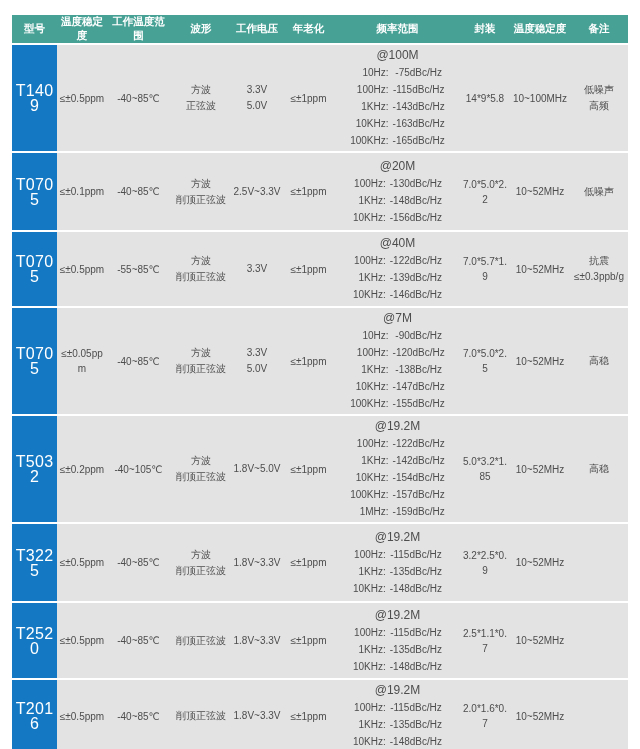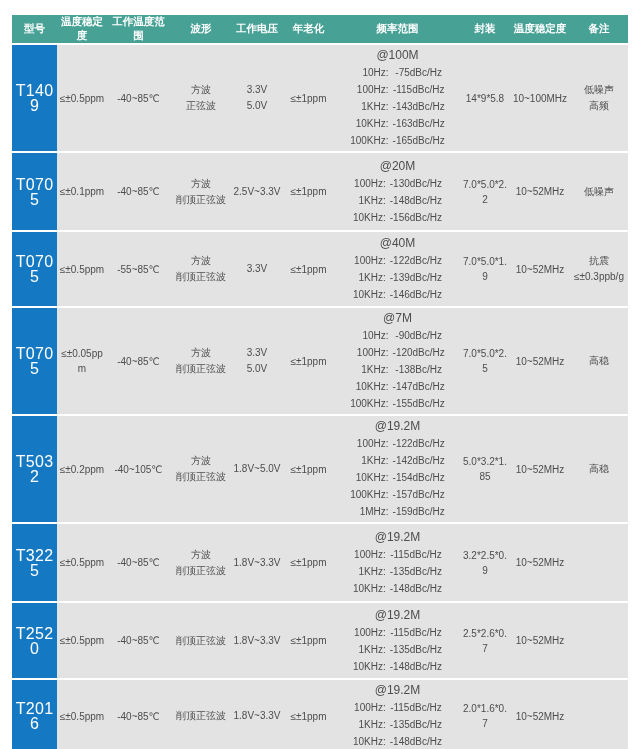--- a/index.html
+++ b/index.html
@@ -123,21 +123,21 @@
           </td>
           <td>≤±1ppm</td>
           <td><div class="pn-head">@40M</div><div class="pn-grid">
               <span class="pn-f">100Hz:</span>
               <span class="pn-v">-122dBc/Hz</span>
               <span class="pn-f">1KHz:</span>
               <span class="pn-v">-139dBc/Hz</span>
               <span class="pn-f">10KHz:</span>
               <span class="pn-v">-146dBc/Hz</span>
             </div></td>
-          <td>7.0*5.0*1.9</td>
+          <td>7.0*5.7*1.9</td>
           <td>10~52MHz</td>
           <td>
             <div class="cell-line">抗震</div>
             <div class="cell-line">≤±0.3ppb/g</div>
           </td>
         </tr>
         <tr style="height: 105px;">
           <td class="model-cell">T0705</td>
           <td>≤±0.05ppm</td>
           <td>-40~85℃</td>
@@ -234,21 +234,21 @@
           </td>
           <td>≤±1ppm</td>
           <td><div class="pn-head">@19.2M</div><div class="pn-grid">
               <span class="pn-f">100Hz:</span>
               <span class="pn-v">-115dBc/Hz</span>
               <span class="pn-f">1KHz:</span>
               <span class="pn-v">-135dBc/Hz</span>
               <span class="pn-f">10KHz:</span>
               <span class="pn-v">-148dBc/Hz</span>
             </div></td>
-          <td>2.5*2.6*0.7</td>
+          <td>2.5*1.1*0.7</td>
           <td>10~52MHz</td>
           <td></td>
         </tr>
         <tr style="height: 67px;">
           <td class="model-cell">T2016</td>
           <td>≤±0.5ppm</td>
           <td>-40~85℃</td>
           <td>
             <div class="cell-line">削顶正弦波</div>
           </td>

